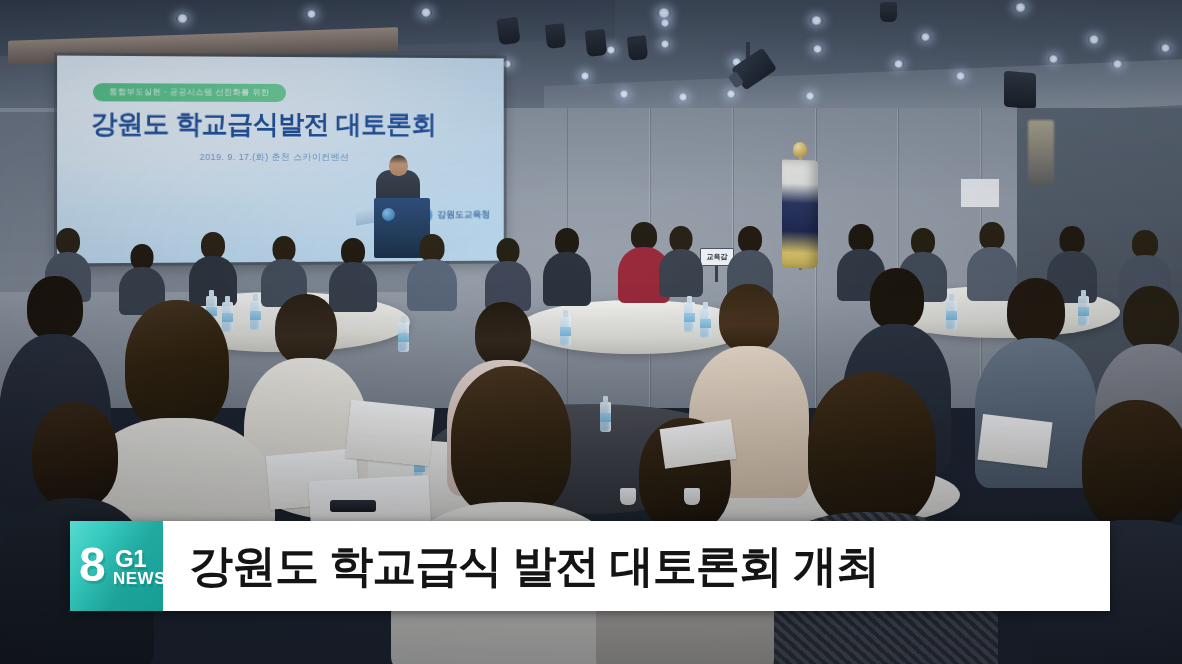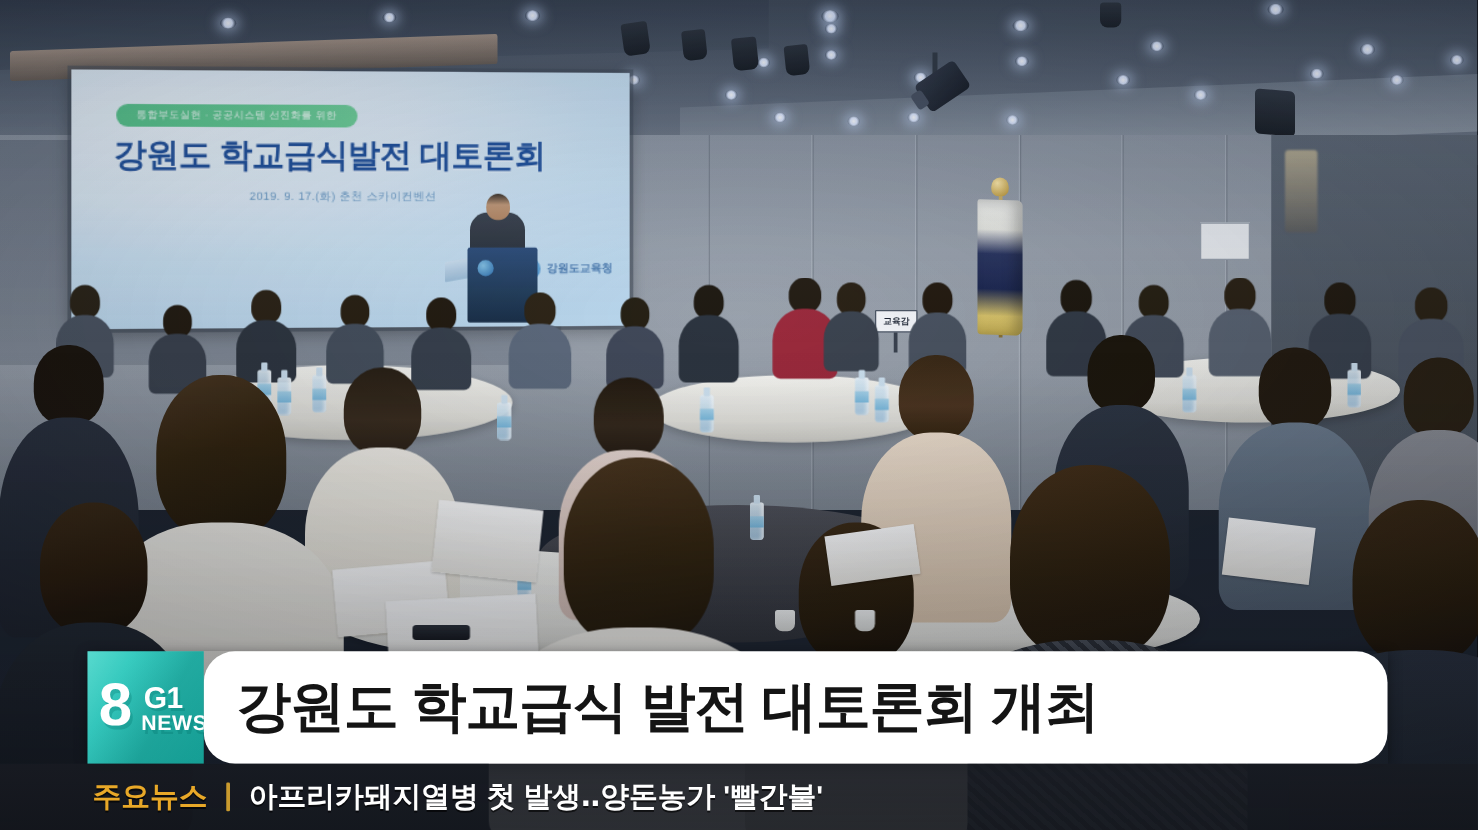--- a/index.html
+++ b/index.html
@@ -289,21 +289,20 @@
     text-shadow:2px 3px 0 rgba(0,110,105,.28);
   }
   .lt-logo .news{
     position:absolute;left:43px;top:49px;
     font-size:17px;font-weight:bold;color:#ffffff;line-height:1;letter-spacing:.5px;
     text-shadow:2px 3px 0 rgba(0,110,105,.28);
   }
   .lt-headline{
     flex:1;background:#ffffff;display:flex;align-items:center;
     padding:0 24px 0 26px;
-    border-radius:25px;
   }
   .lt-headline .txt{
     font-size:44px;font-weight:bold;color:#141414;letter-spacing:-1px;
     white-space:nowrap;line-height:1;
   }
 
   
   .ticker{
     position:absolute;left:0;top:611px;width:1182px;height:53px;
     background:linear-gradient(180deg,rgba(24,27,34,.86) 0%,rgba(20,23,29,.80) 100%);
@@ -575,21 +574,14 @@
       <span class="eight">8</span>
       <span class="g1">G1</span>
       <span class="news">NEWS</span>
     </div>
 
     <div class="lt-headline">
       <span class="txt">강원도 학교급식 발전 대토론회 개최</span>
     </div>
   </div>
 
-  <div class="ticker">
-    <div class="row">
-      <span class="cat">주요뉴스</span>
-      <span class="sep"></span>
-      <span class="body">아프리카돼지열병 첫 발생‥양돈농가 '빨간불'</span>
-    </div>
-  </div>
 
 </div>
 
 </body></html>

